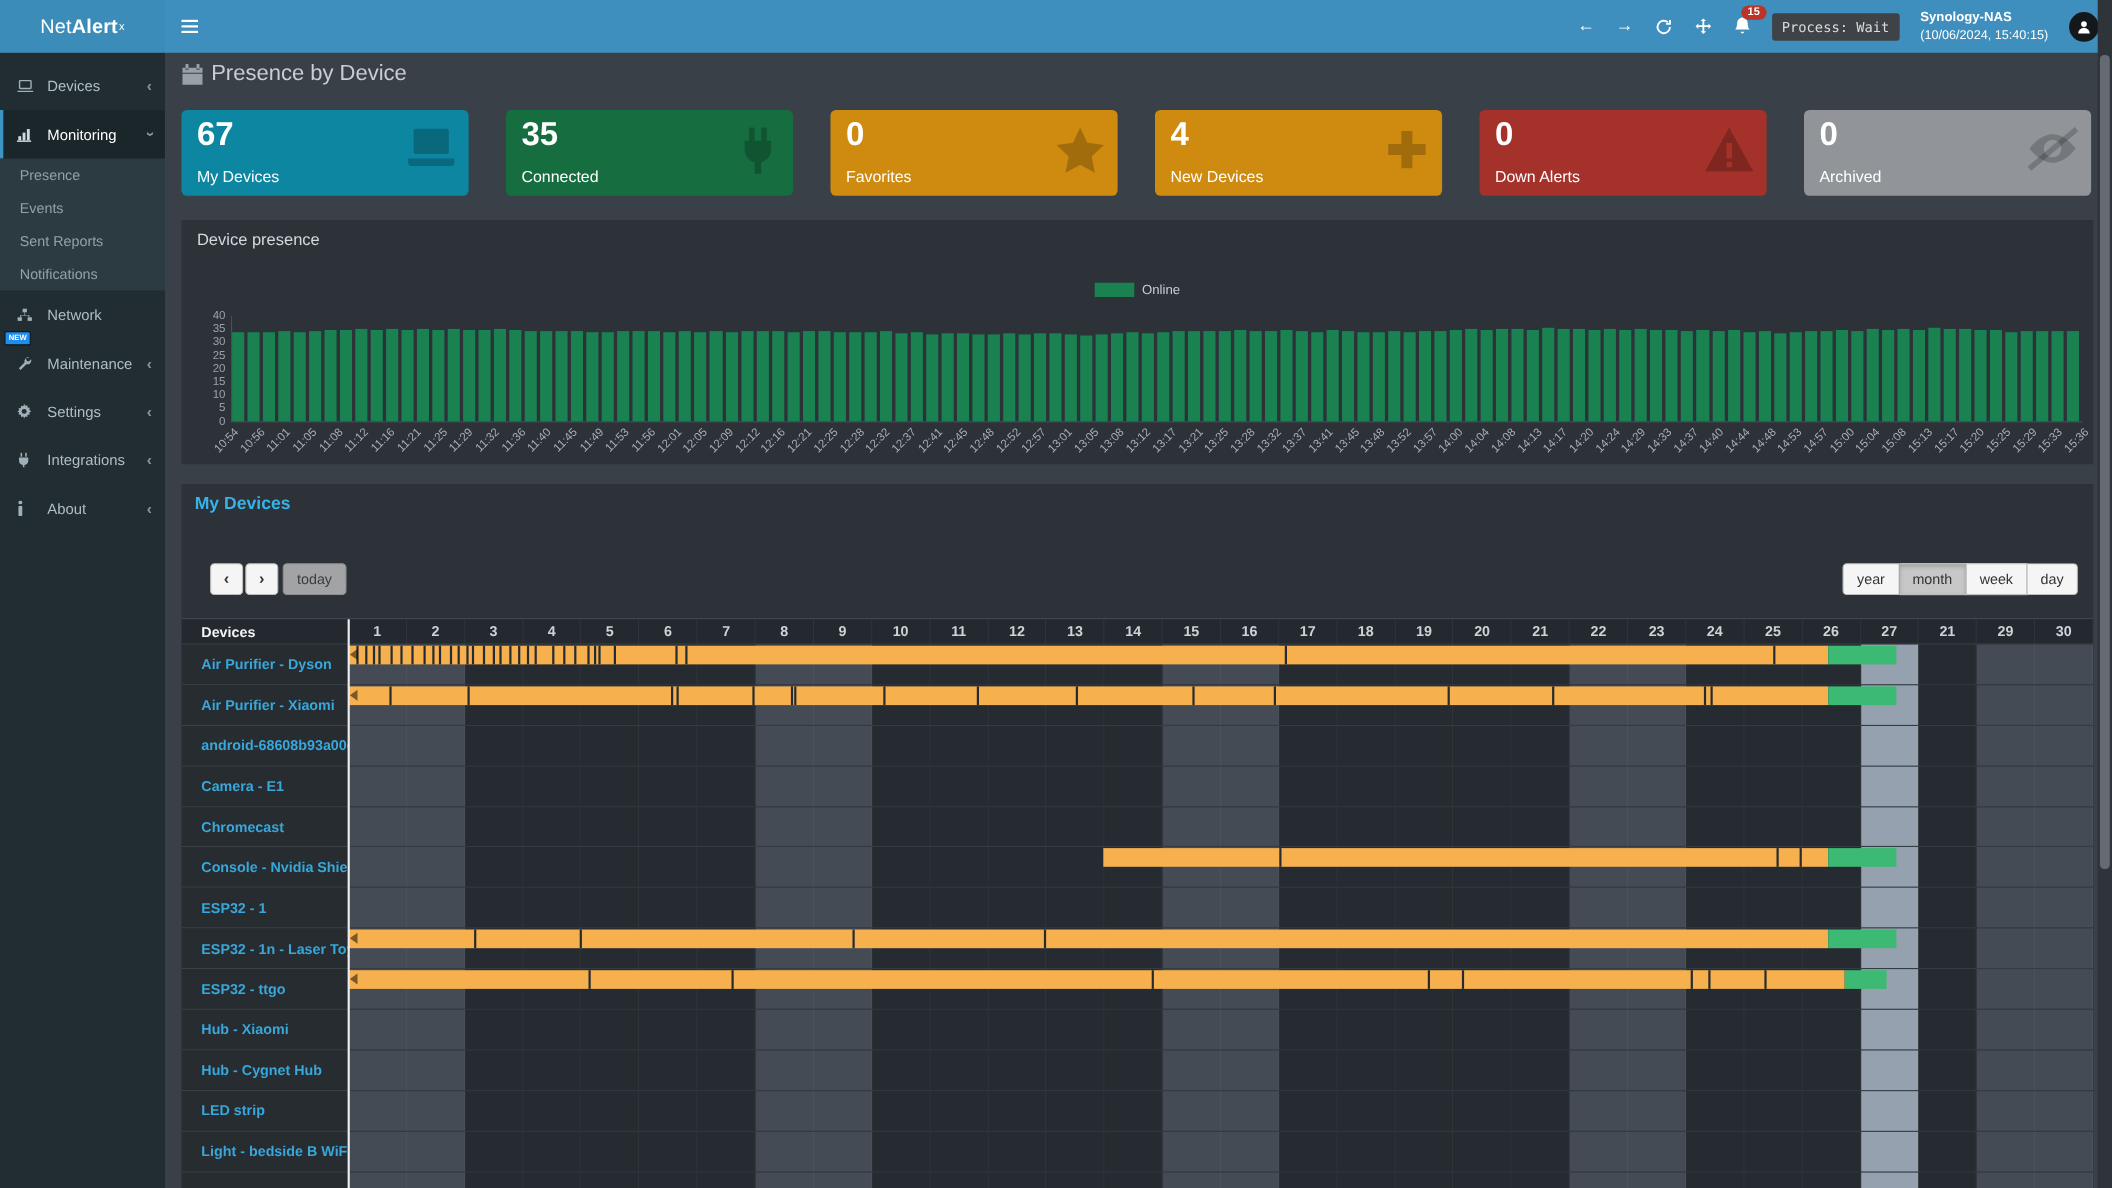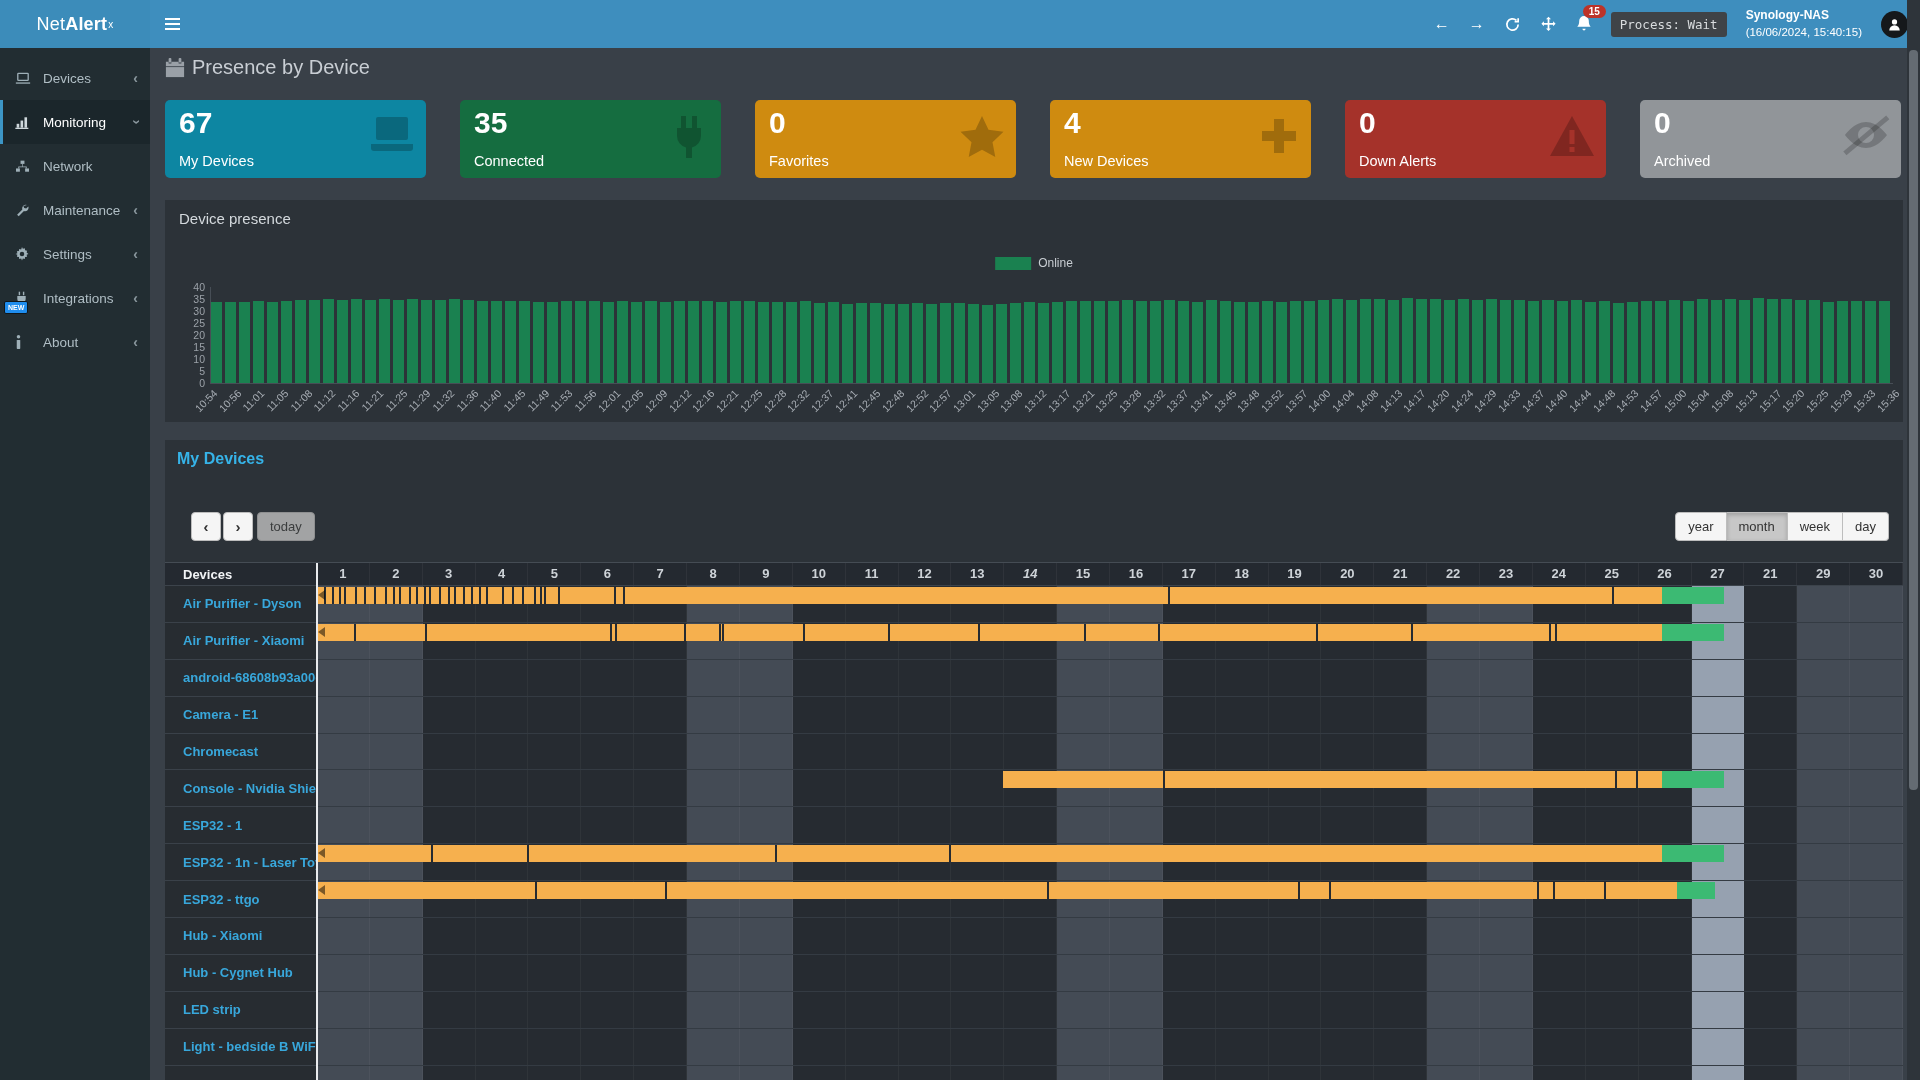--- a/index.html
+++ b/index.html
@@ -137,20 +137,26 @@
       <span class="nico">
         <svg width="15" height="13" viewBox="0 0 22 20" fill="#cfd8dc">
             <rect x="2" y="12" width="4" height="6"></rect>
             <rect x="8" y="7" width="4" height="11"></rect>
             <rect x="14" y="2" width="4" height="16"></rect>
             <rect x="0" y="18" width="20" height="2"></rect>
           </svg>
       </span>
       <span>Monitoring</span>
       <span class="chev down">‹</span>
+    </div>
+    <div class="submenu">
+      <div class="sub-item">Presence</div>
+      <div class="sub-item">Events</div>
+      <div class="sub-item">Sent Reports</div>
+      <div class="sub-item">Notifications</div>
     </div>
     <div class="nav-item">
       <span class="nico">
         <svg width="15" height="13" viewBox="0 0 22 20" fill="#9fb0b8">
             <rect x="8" y="1" width="6" height="5"></rect>
             <rect x="1" y="13" width="6" height="5"></rect>
             <rect x="15" y="13" width="6" height="5"></rect>
             <path d="M10.5 6h1v4h-7v3h1.5v-2h10v2h1.5v-3h-7z"></path>
           </svg>
       </span>
@@ -223,21 +229,21 @@
     <span class="bell-wrap">
       <svg width="16" height="18" viewBox="0 0 20 22" fill="#fff">
           <path d="M10 1a6 6 0 0 0-6 6c0 6-2.5 7.5-2.5 7.5h17S16 13 16 7a6 6 0 0 0-6-6z"></path>
           <path d="M8 17a2 2 0 0 0 4 0z"></path>
         </svg>
       <span class="bell-badge">15</span>
     </span>
     <span class="proc-box">Process: Wait</span>
     <span class="host">
       <div class="h1">Synology-NAS</div>
-      <div>(16/06/2024, 15:40:15)</div>
+      <div>(10/06/2024, 15:40:15)</div>
     </span>
     <span class="avatar">
       <svg width="15" height="15" viewBox="0 0 20 20" fill="#fff">
           <circle cx="10" cy="6.5" r="3.5"></circle>
           <path d="M3 18a7 7 0 0 1 14 0z"></path>
         </svg>
     </span>
   </div>
 </header>
 
@@ -558,21 +564,21 @@
             <div class="hcell" style="left: 10%; width: 3.33333%;">4</div>
             <div class="hcell" style="left: 13.3333%; width: 3.33333%;">5</div>
             <div class="hcell" style="left: 16.6667%; width: 3.33333%;">6</div>
             <div class="hcell" style="left: 20%; width: 3.33333%;">7</div>
             <div class="hcell" style="left: 23.3333%; width: 3.33333%;">8</div>
             <div class="hcell" style="left: 26.6667%; width: 3.33333%;">9</div>
             <div class="hcell" style="left: 30%; width: 3.33333%;">10</div>
             <div class="hcell" style="left: 33.3333%; width: 3.33333%;">11</div>
             <div class="hcell" style="left: 36.6667%; width: 3.33333%;">12</div>
             <div class="hcell" style="left: 40%; width: 3.33333%;">13</div>
-            <div class="hcell" style="left: 43.3333%; width: 3.33333%; font-style: italic;">14</div>
+            <div class="hcell" style="left: 43.3333%; width: 3.33333%;">14</div>
             <div class="hcell" style="left: 46.6667%; width: 3.33333%;">15</div>
             <div class="hcell" style="left: 50%; width: 3.33333%;">16</div>
             <div class="hcell" style="left: 53.3333%; width: 3.33333%;">17</div>
             <div class="hcell" style="left: 56.6667%; width: 3.33333%;">18</div>
             <div class="hcell" style="left: 60%; width: 3.33333%;">19</div>
             <div class="hcell" style="left: 63.3333%; width: 3.33333%;">20</div>
             <div class="hcell" style="left: 66.6667%; width: 3.33333%;">21</div>
             <div class="hcell" style="left: 70%; width: 3.33333%;">22</div>
             <div class="hcell" style="left: 73.3333%; width: 3.33333%;">23</div>
             <div class="hcell" style="left: 76.6667%; width: 3.33333%;">24</div>

